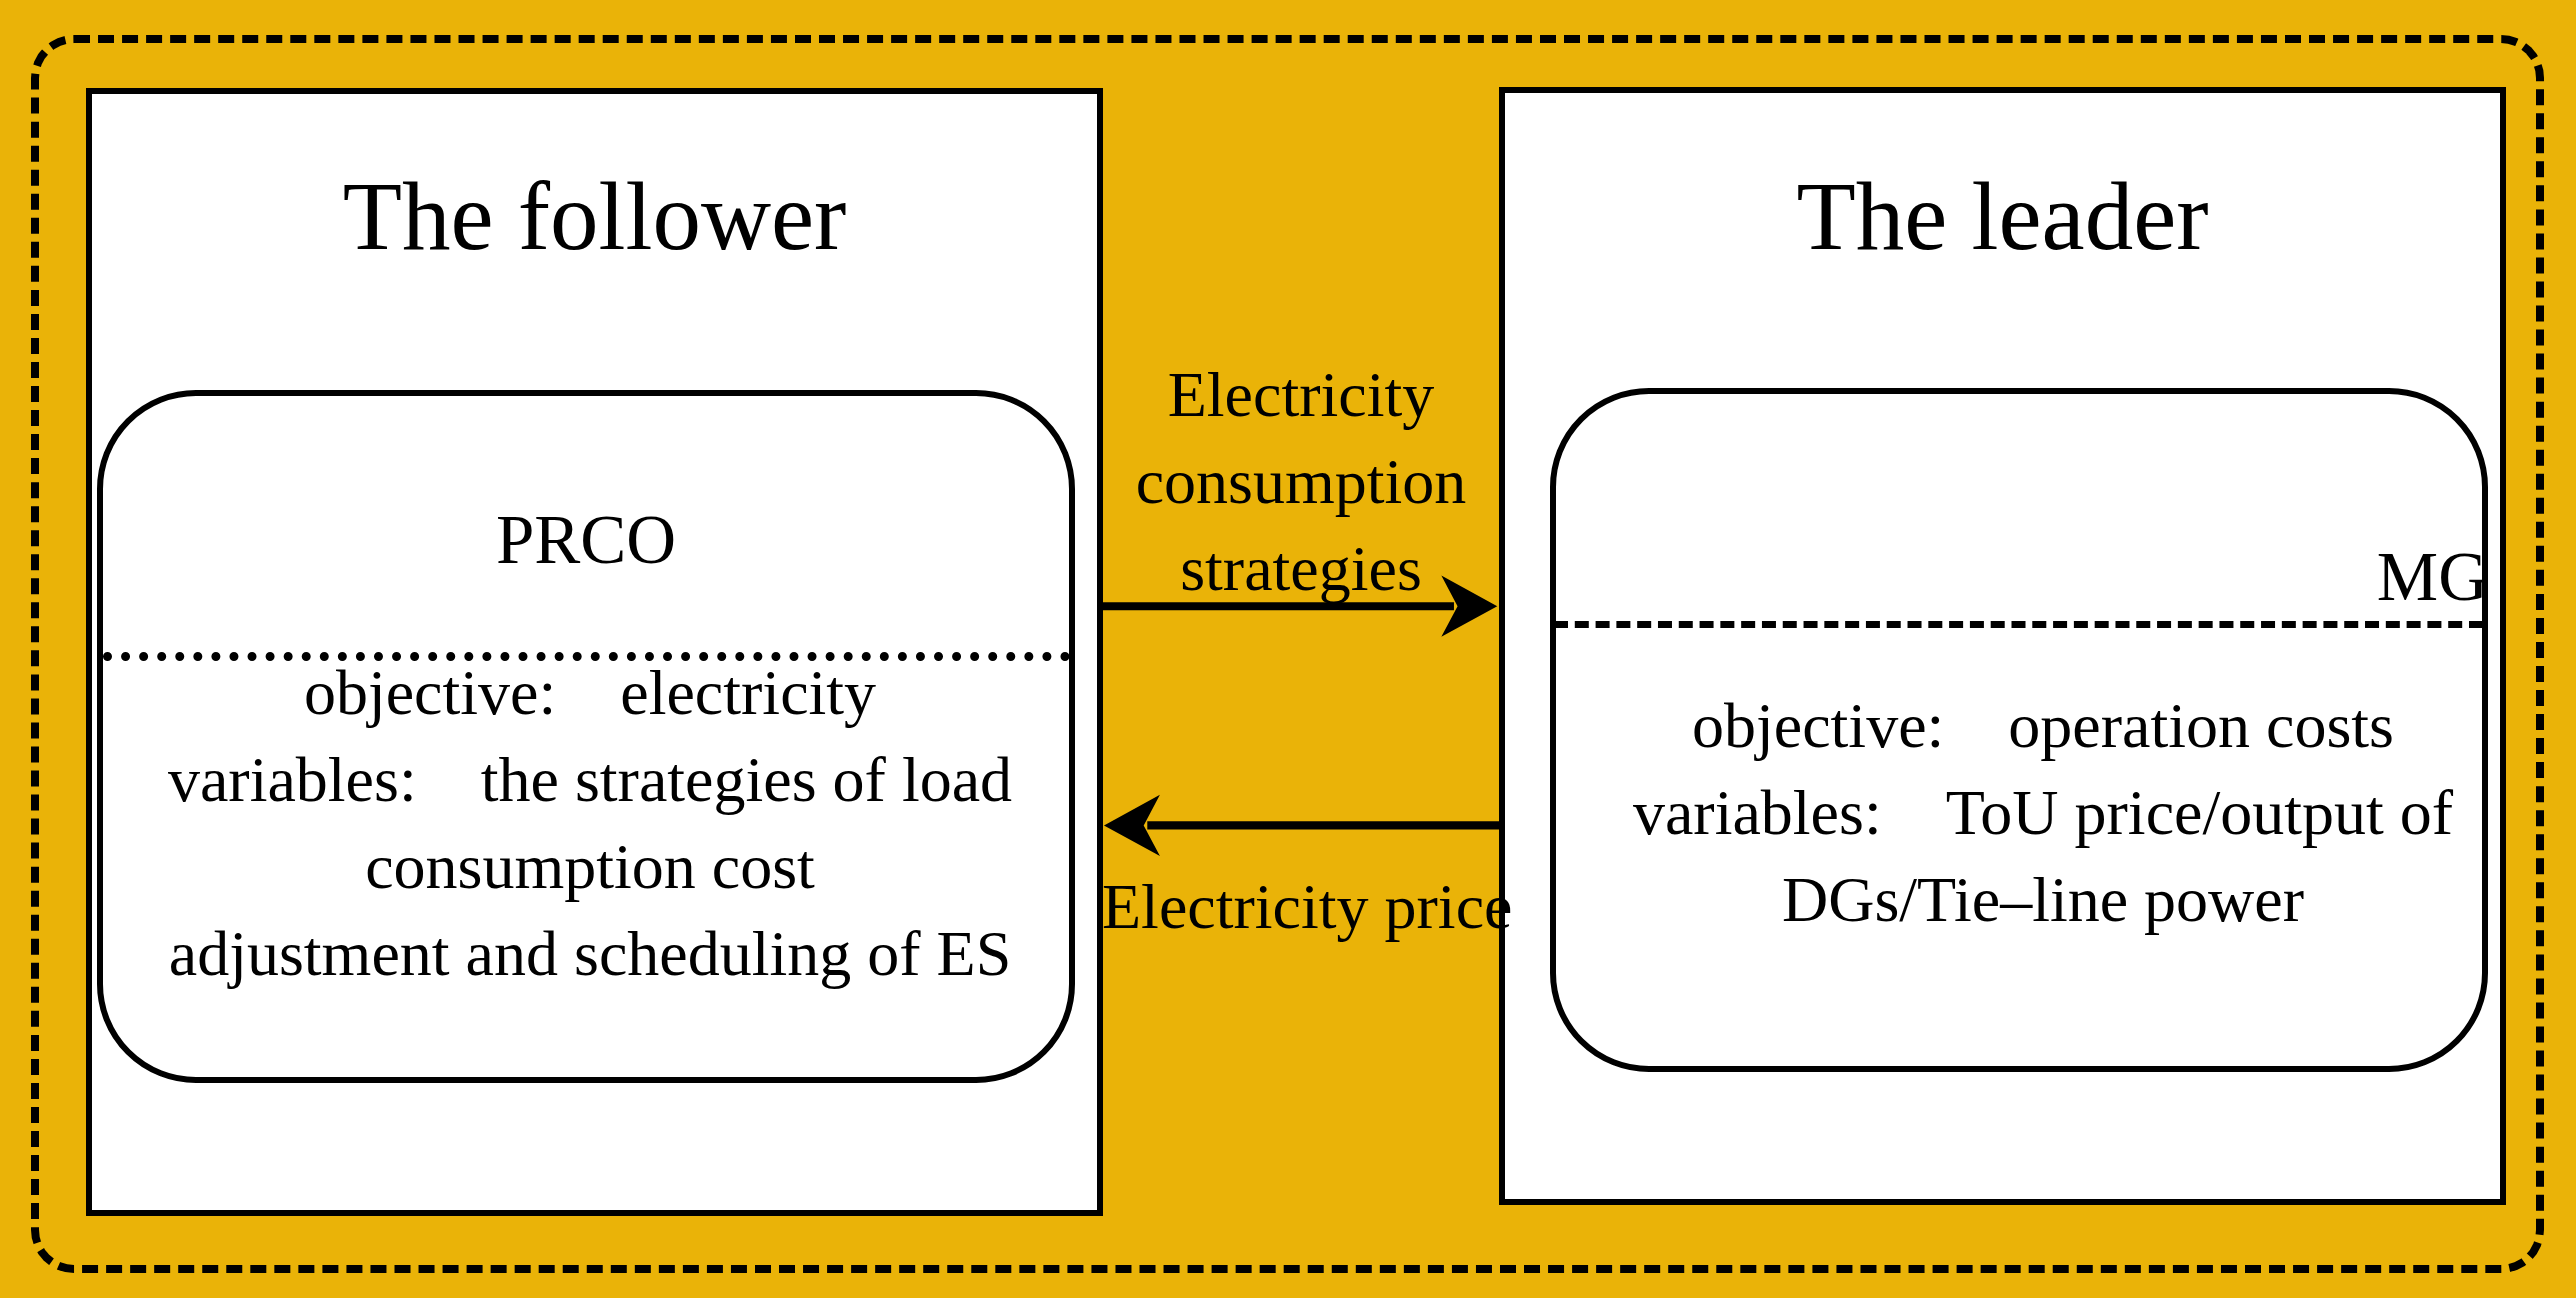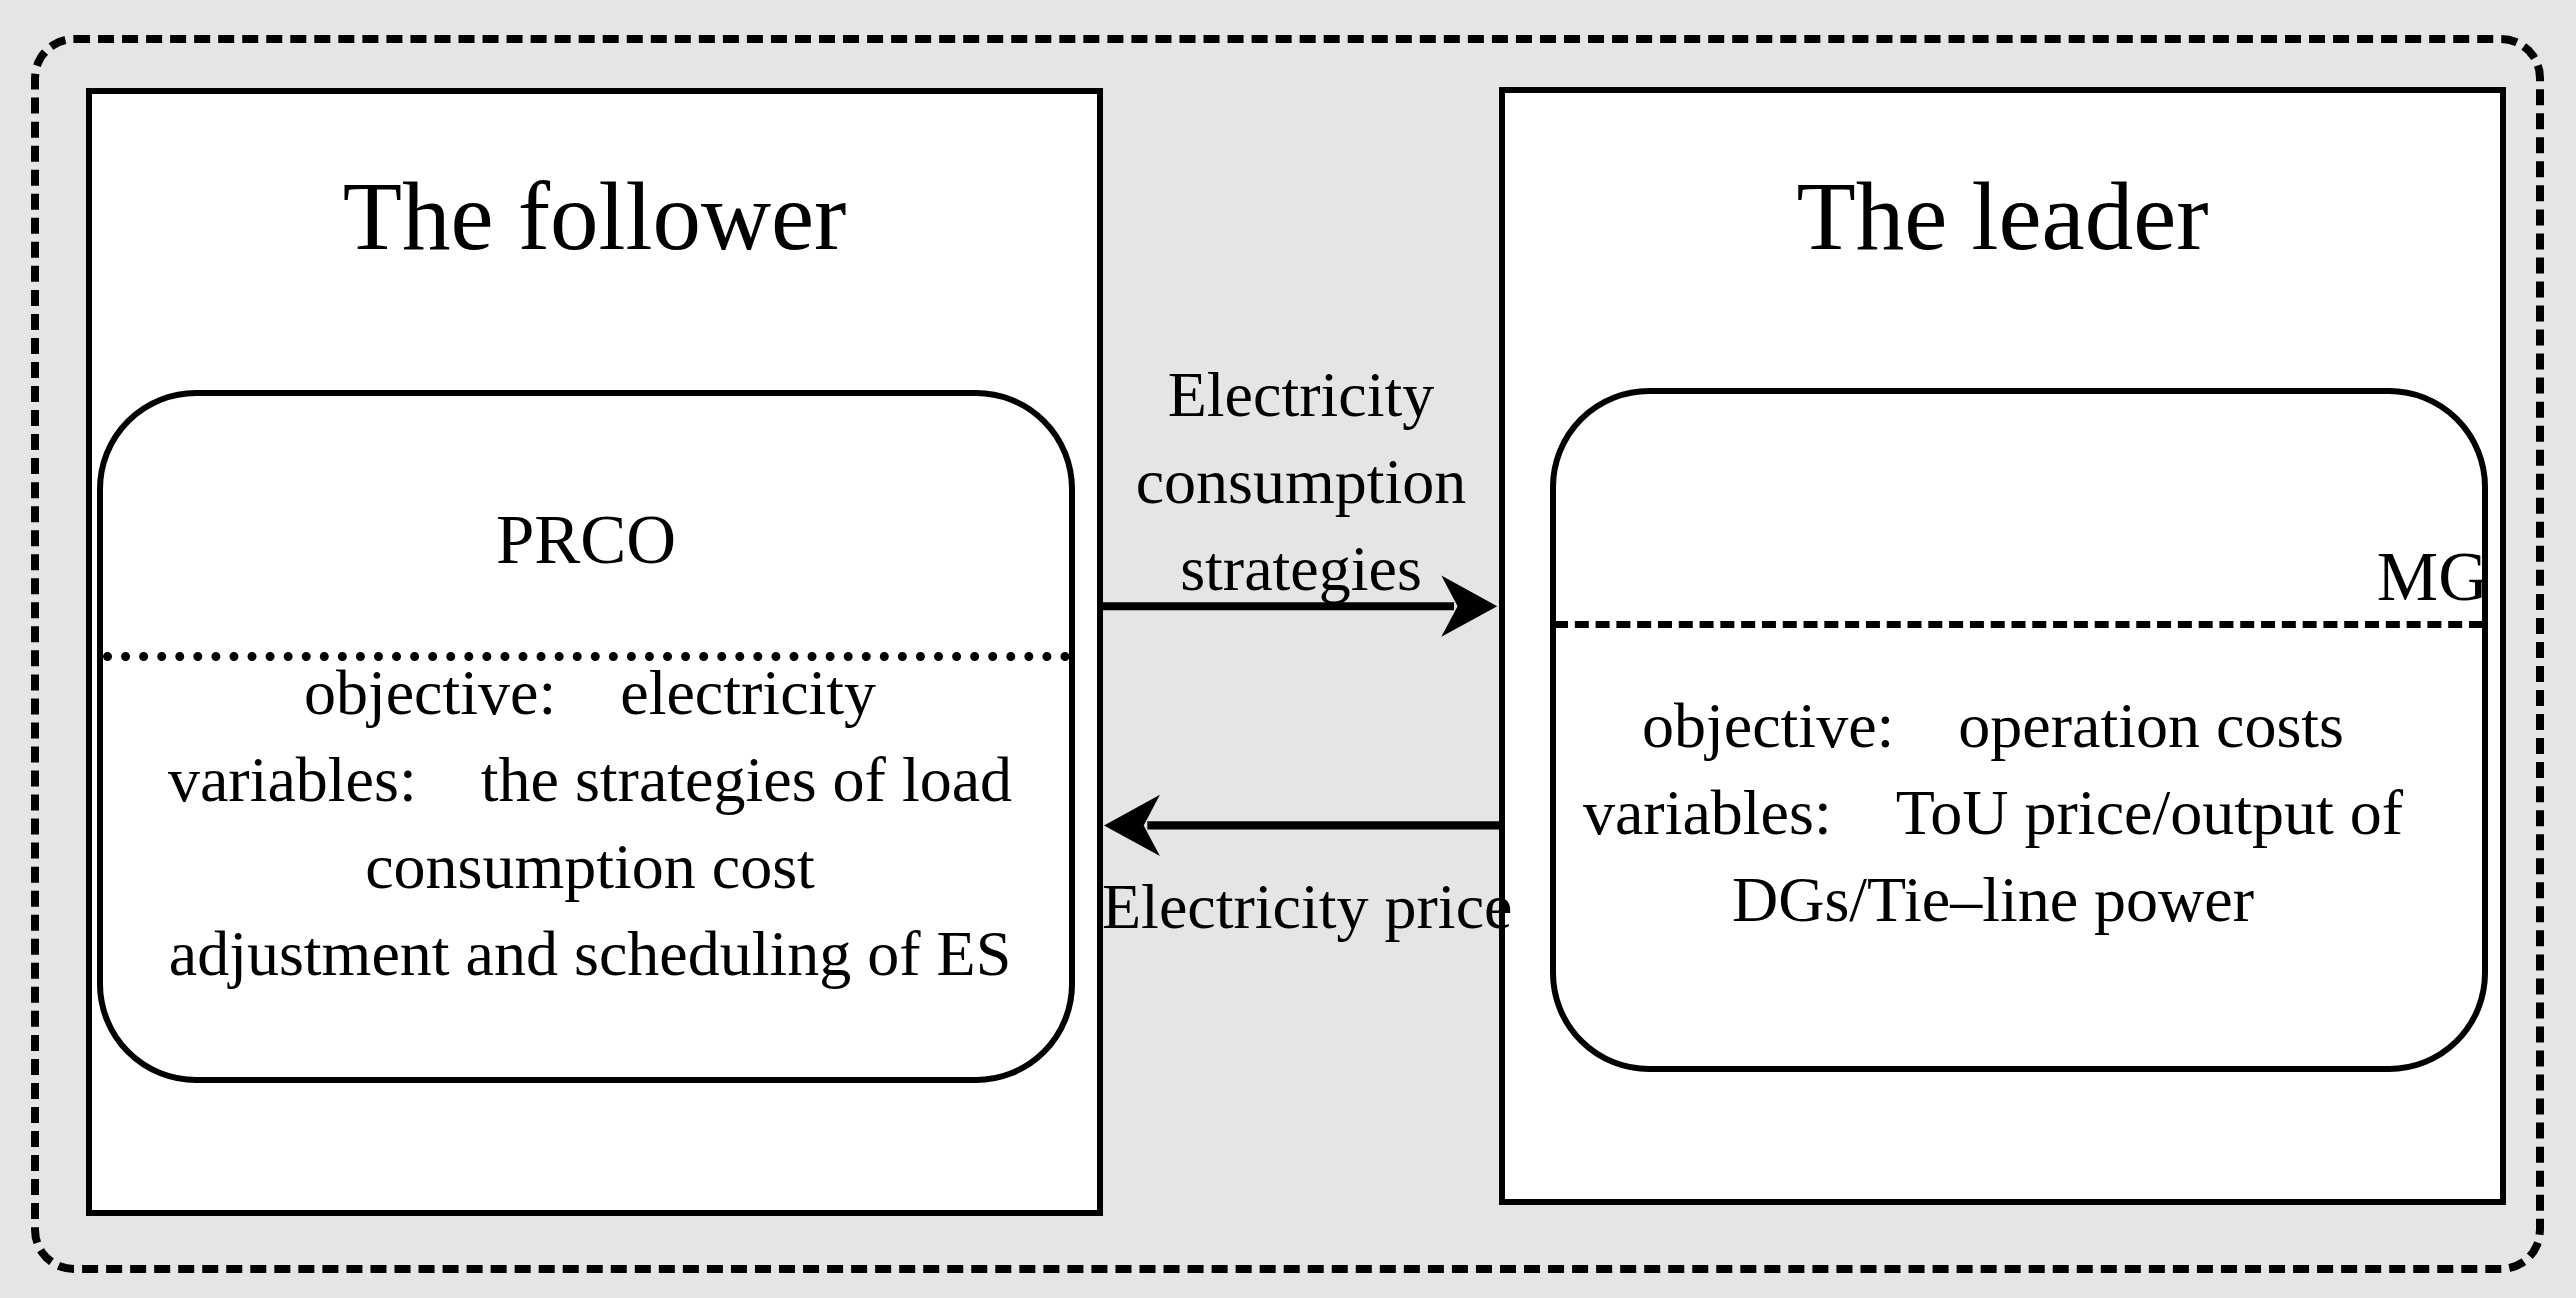--- a/index.html
+++ b/index.html
@@ -1,19 +1,19 @@
 <!DOCTYPE html>
 <html style="font-size:14.4px"><head>
 <meta charset="utf-8">
 <style>
   html,body{margin:0;padding:0;background:#ffffff;}
   .canvas{
     position:relative;
     width:2576px;height:1299px;
-    background:#e5e5e5;
+    background:#eab308;
     font-family:"Liberation Serif","DejaVu Serif",serif;
     color:#000;
     overflow:hidden;
   }
   .abs{position:absolute;box-sizing:border-box;}
   
   .outer-frame{
     left:31px;top:35px;width:2513px;height:1238px;
     border:8px dashed #000;border-radius:43px;
   }
@@ -31,21 +31,21 @@
   .prco-box{left:97px;top:390px;width:978px;height:693px;}
   .mg-box{left:1550px;top:388px;width:938px;height:684px;}
   .inner-name{font-size:69px;line-height:1;text-align:center;white-space:nowrap;margin-top:24px;}
   .prco-name{left:97px;top:482px;width:978px;}
   .mg-name{left:1550px;top:519px;width:938px;text-align:right;}
   .divider-dotted{left:103px;top:652px;width:967px;height:0;border-top:9px dotted #000;}
   .divider-dashed{left:1554px;top:621px;width:929px;height:0;border-top:7.2px dashed #000;}
   
   .body-lines{font-size:64px;line-height:87px;text-align:center;}
   .follower-details{left:97px;top:649px;width:978px;padding-left:8px;}
-  .leader-details{left:1498px;top:682px;width:990px;}
+  .leader-details{left:1548px;top:682px;width:990px;}
   
   .arrow-label{font-size:64px;line-height:87px;text-align:center;white-space:nowrap;}
   .label-strategies{left:1102px;top:351px;width:398px;}
   .label-price{left:1102px;top:863px;width:398px;}
   
   .arrow-layer{left:0;top:0;width:2576px;height:1299px;pointer-events:none;}
 </style>
 </head>
 <body>
 

